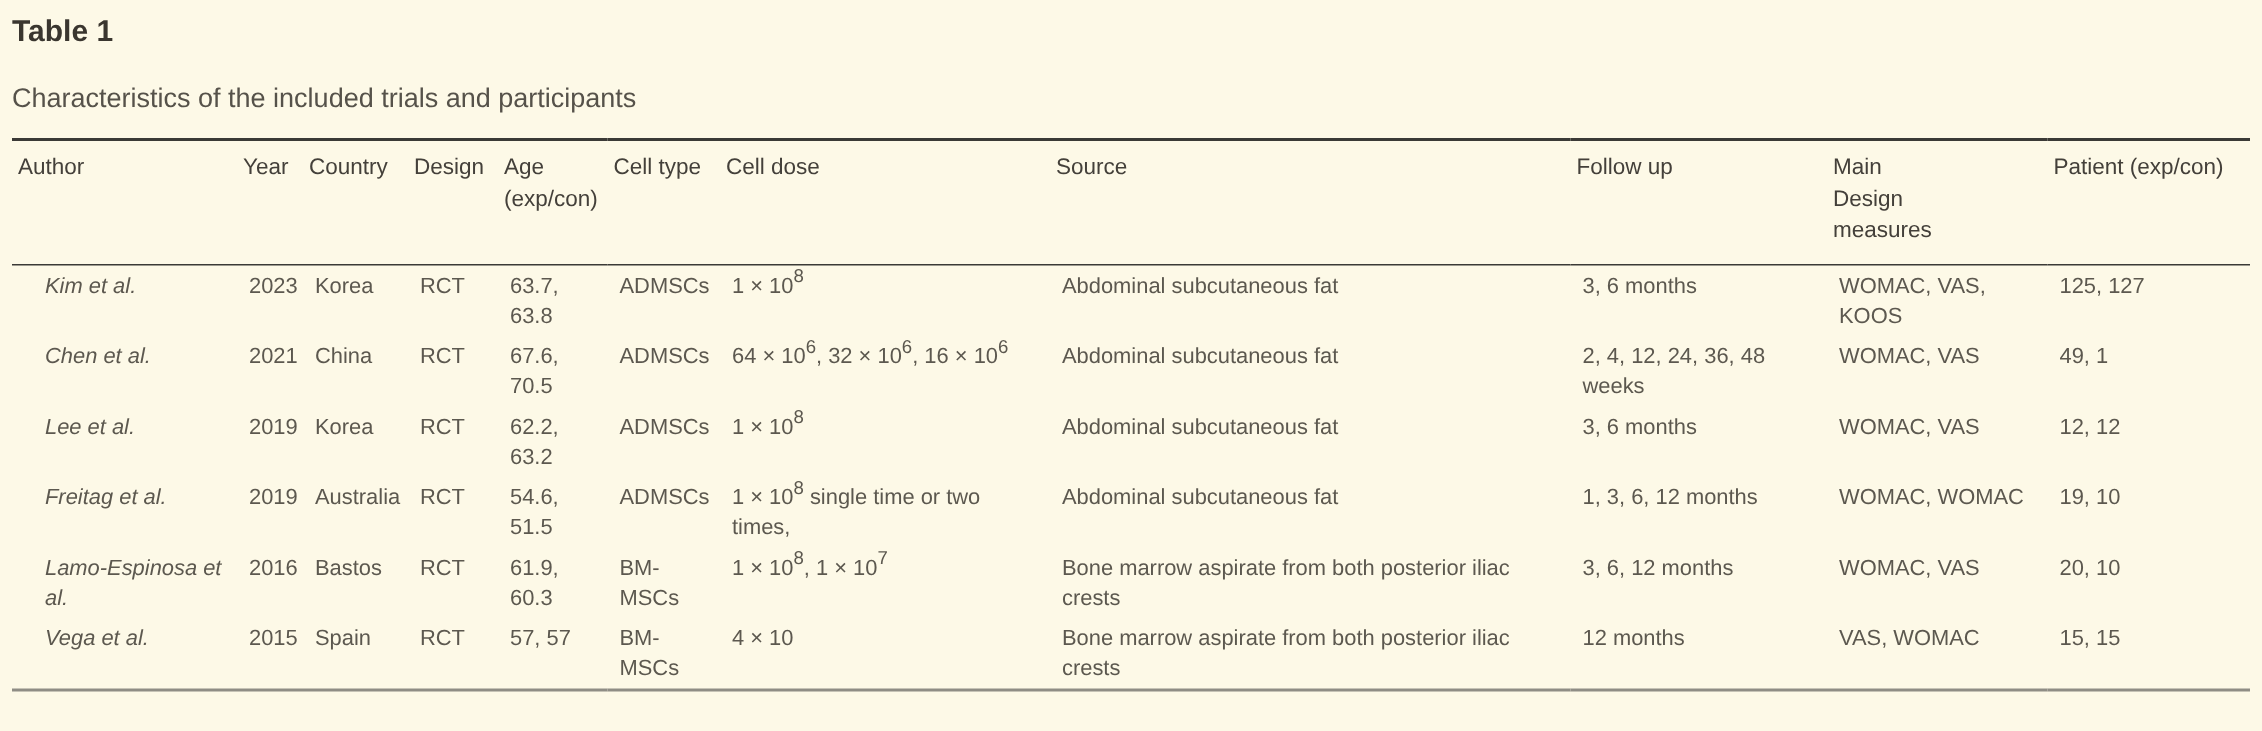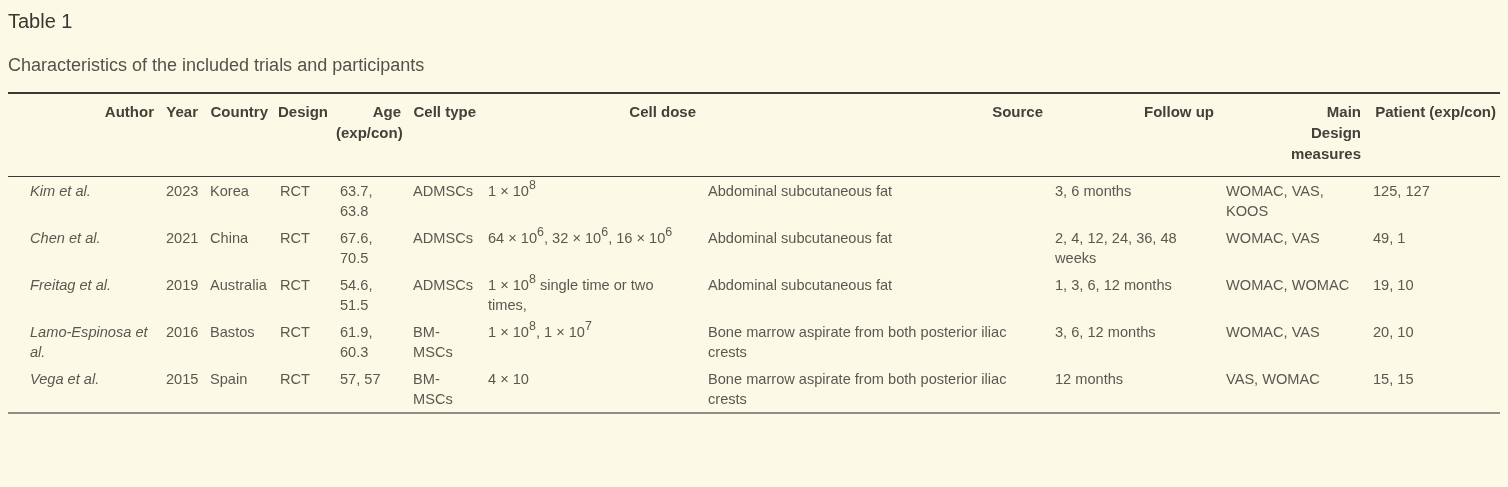--- a/index.html
+++ b/index.html
@@ -8,21 +8,21 @@
     height: 487px;
     box-sizing: border-box;
     padding: 10px 8px 0 8px;
     background: #fdf9e7;
     font-family: "Liberation Sans", "DejaVu Sans", sans-serif;
     color: #5c584f;
     overflow: hidden;
   }
   .title {
     font-size: 20px;
-    font-weight: 400;
+    font-weight: 700;
     color: #3a362f;
     margin: 0 0 22px 0;
     line-height: 23px;
   }
   .caption {
     font-size: 18px;
     color: #56524a;
     margin: 0 0 16px 0;
     line-height: 21px;
   }
@@ -31,23 +31,23 @@
     table-layout: fixed;
     width: 1492px;
     font-size: 14.6px;
     line-height: 20px;
     border-top: 2px solid #3b3a36;
     border-bottom: 2px solid #8f8d85;
   }
   thead tr { border-bottom: 1px solid #3b3a36; }
   th {
     font-size: 15px;
-    font-weight: 700;
+    font-weight: 400;
     color: #44403a;
-    text-align: right;
+    text-align: left;
     vertical-align: top;
     padding: 7px 4px 12px 4px;
     line-height: 21px;
   }
   th.h-outcome .thx { display: inline-block; max-width: 80px; }
   td {
     vertical-align: top;
     text-align: left;
     padding: 4px 8px 3px 8px;
     color: #5c584f;
@@ -117,20 +117,33 @@
       <td>RCT</td>
       <td>67.6, 70.5</td>
       <td>ADMSCs</td>
       <td>64 × 10<sup>6</sup>, 32 × 10<sup>6</sup>, 16 × 10<sup>6</sup></td>
       <td>Abdominal subcutaneous fat</td>
       <td>2, 4, 12, 24, 36, 48 weeks</td>
       <td>WOMAC, VAS</td>
       <td>49, 1</td>
     </tr>
     <tr>
+      <td class="c-author">Lee et al.</td>
+      <td>2019</td>
+      <td>Korea</td>
+      <td>RCT</td>
+      <td>62.2, 63.2</td>
+      <td>ADMSCs</td>
+      <td>1 × 10<sup>8</sup></td>
+      <td>Abdominal subcutaneous fat</td>
+      <td>3, 6 months</td>
+      <td>WOMAC, VAS</td>
+      <td>12, 12</td>
+    </tr>
+    <tr>
       <td class="c-author">Freitag et al.</td>
       <td>2019</td>
       <td>Australia</td>
       <td>RCT</td>
       <td>54.6, 51.5</td>
       <td>ADMSCs</td>
       <td>1 × 10<sup>8</sup> single time or two times,</td>
       <td>Abdominal subcutaneous fat</td>
       <td>1, 3, 6, 12 months</td>
       <td>WOMAC, WOMAC</td>

